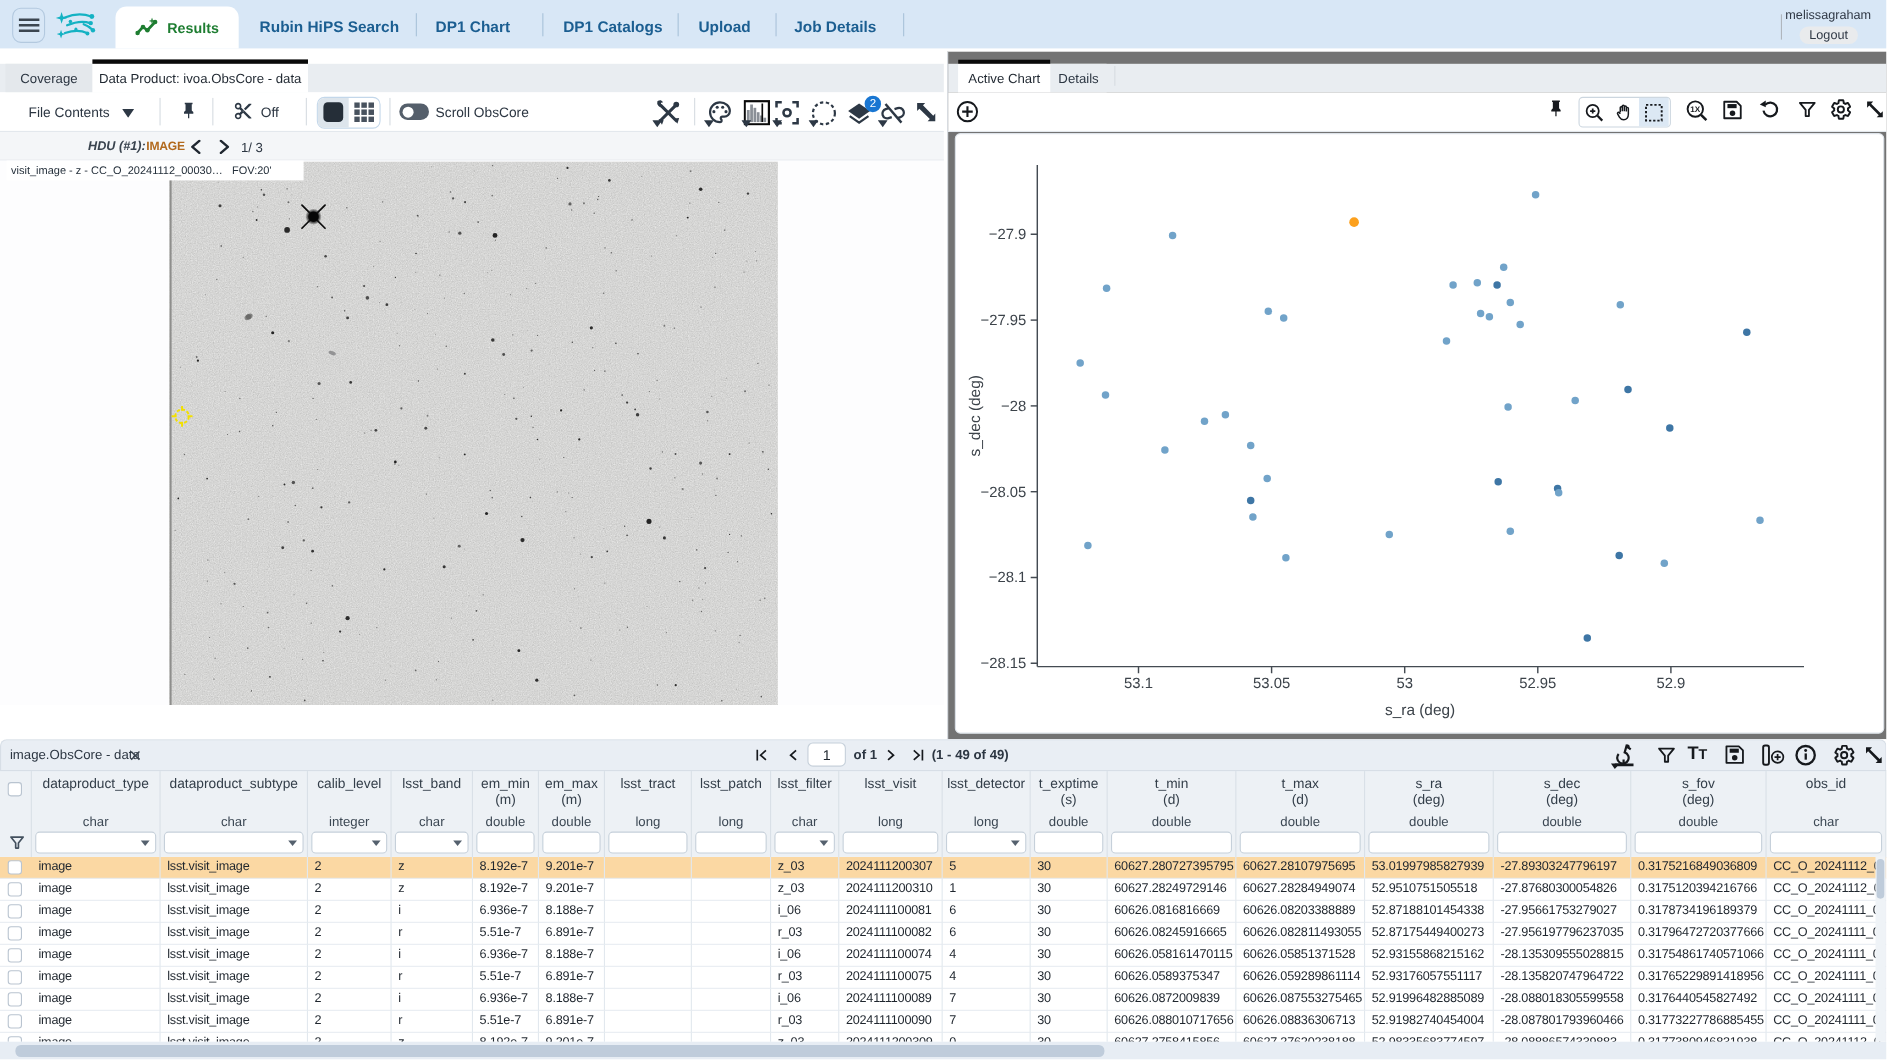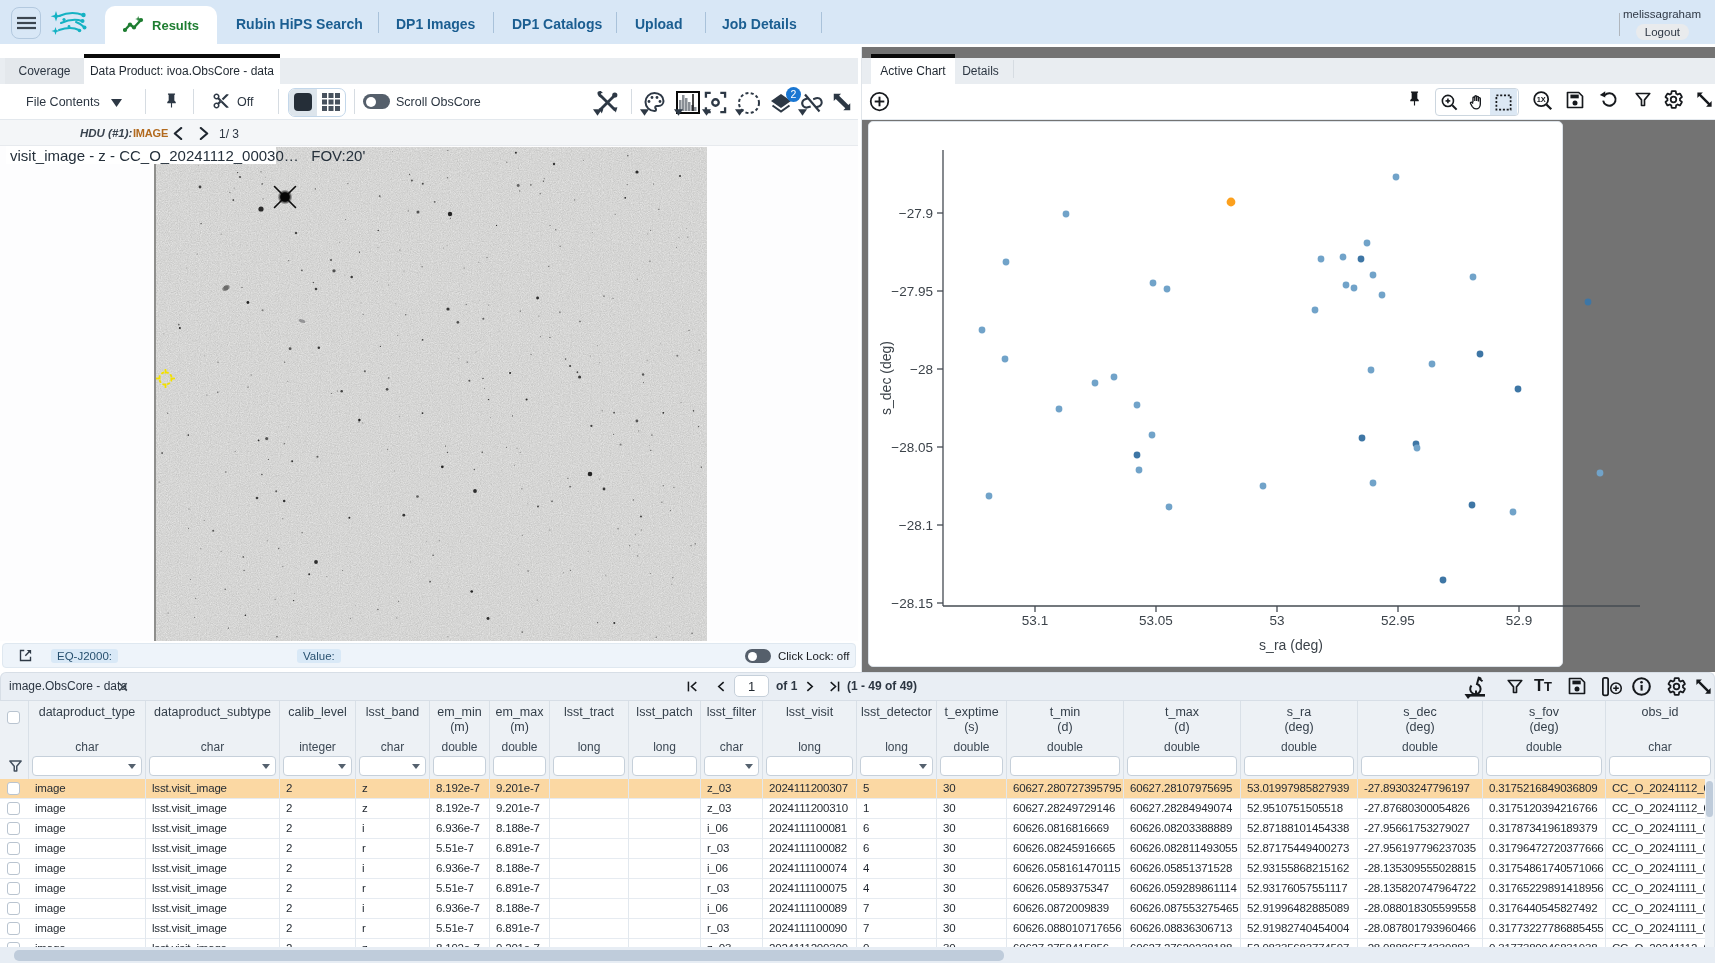--- a/index.html
+++ b/index.html
@@ -18,25 +18,25 @@
 #leftpanel{position:absolute;left:0;top:47px;width:858px;height:625px;background:#fff}
 #rightpanel{position:absolute;left:861px;top:47px;width:854px;height:625px;background:#737373;border-left:1px solid #e0e5ea}
 .tabrow{position:absolute;left:0;top:11px;right:0;height:26px;background:#e9edf1}
 .ptab{position:absolute;top:11px;height:26px;display:flex;align-items:center;justify-content:center;font-size:12px;color:#2c3642;white-space:nowrap}
 .ptab.active{top:7px;height:30px;background:#fff;border-top:4px solid #0a0a0a;color:#1f2730}
 .tbar{position:absolute;left:0;right:0;top:37px;height:36px;background:#fff;border-bottom:1px solid #e3e8ed}
 .vdiv{position:absolute;top:5px;width:1px;height:25px;background:#d6dce2}
 
 #hdurow{position:absolute;left:0;top:73px;right:0;height:26px;background:#f4f6f8;display:flex;align-items:center;font-size:13px;border-bottom:1px solid #e7eaee}
 #fitswrap{position:absolute;left:0;top:99px;right:0;height:495px;background:#fdfdfe}
-#titleoverlay{position:absolute;left:6px;top:0px;height:18px;background:#fff;font-size:15px;color:#25303b;display:flex;align-items:center;padding:0 4px;z-index:5;white-space:nowrap}
+#titleoverlay{position:absolute;left:6px;top:0px;height:18px;background:#fff;font-size:10px;color:#25303b;display:flex;align-items:center;padding:0 4px;z-index:5;white-space:nowrap}
 #readout{position:absolute;left:2px;right:2px;top:596px;height:25px;background:#eef4fa;border:1px solid #dfe8f0;border-radius:4px;font-size:11.5px;color:#293a4b;display:flex;align-items:center}
 .pill{background:#d9e9f7;border-radius:3px;padding:1px 6px;color:#27506f}
 
-#chartpanel{position:absolute;left:6px;top:74px;width:695px;height:546px;background:#fff;border:1px solid #dde3e9;border-radius:5px}
+#chartpanel{position:absolute;left:6px;top:74px;width:845px;height:546px;background:#fff;border:1px solid #dde3e9;border-radius:5px}
 .btngroup{position:absolute;top:4px;height:28px;border:1px solid #ccd6df;border-radius:4px;background:#fff;display:flex}
 .bgbtn{width:27px;height:26px;display:flex;align-items:center;justify-content:center}
 .bgbtn.sel{background:#dce8f4}
 
 #tablearea{position:absolute;left:0;top:672px;width:1715px;height:293px;background:#fff}
 #ttabbar{position:absolute;left:0;top:0;width:1715px;height:28px;background:#e9eef4;border:1px solid #d7dee6;border-bottom:none;border-radius:6px 6px 0 0;font-size:12px;color:#2c3642}
 #thead{position:absolute;left:0;top:28px;width:1715px;height:79px;background:#edf1f5;border-top:1px solid #d7dee6}
 .hcell{position:absolute;top:0;height:79px;border-right:1px solid #d9e0e7;text-align:center;color:#333e49}
 .hname{font-size:12.5px;line-height:15px;padding-top:4px}
 .htype{position:absolute;left:0;right:0;top:39px;font-size:12px;color:#3c4854}
@@ -92,21 +92,21 @@
             <circle cx="7" cy="8.5" r="2.1"></circle>
             <circle cx="11" cy="11.5" r="2.1"></circle>
             <circle cx="18" cy="4" r="2.1"></circle>
             <path d="M15.2 0 L16 2.2 L18.2 3 L16 3.8 L15.2 6 L14.4 3.8 L12.2 3 L14.4 2.2 Z" opacity="0.9"></path>
           </g>
         </svg>
         <span>Results</span>
       </div>
  <div class="navitem" style="left:236px">Rubin HiPS Search</div>
  <div class="navsep" style="left:378px"></div>
- <div class="navitem" style="left:396px">DP1 Images</div>
+ <div class="navitem" style="left:396px">DP1 Chart</div>
  <div class="navsep" style="left:493px"></div>
  <div class="navitem" style="left:512px">DP1 Catalogs</div>
  <div class="navsep" style="left:616px"></div>
  <div class="navitem" style="left:635px">Upload</div>
  <div class="navsep" style="left:705px"></div>
  <div class="navitem" style="left:722px">Job Details</div>
  <div class="navsep" style="left:821px"></div>
  <div id="userdiv"></div>
  <div id="username">melissagraham</div>
  <div id="logoutbtn">Logout</div>
@@ -571,31 +571,20 @@
 <g stroke="#f2e000" stroke-width="1.8" fill="none">
 <circle cx="11.5" cy="231.5" r="6.2" stroke-dasharray="3 1.8"></circle>
 <line x1="11.5" y1="222" x2="11.5" y2="226.5"></line>
             <line x1="11.5" y1="236.5" x2="11.5" y2="241"></line>
 <line x1="2" y1="231.5" x2="6.5" y2="231.5"></line>
             <line x1="16.5" y1="231.5" x2="21" y2="231.5"></line>
 </g>
 </svg>
 <div id="titleoverlay" style="width:270px">visit_image - z - CC_O_20241112_00030…&nbsp;&nbsp;&nbsp;FOV:20'</div>
 </div>
-<div id="readout">
-<svg style="margin-left:15px" width="15" height="15" viewBox="0 0 24 24">
-          <path fill="none" stroke="#2d3845" stroke-width="2.2" d="M10 4 H4 V20 H20 V14"></path>
-          <path fill="#2d3845" d="M14 3 H21 V10 L18.3 7.3 L12.5 13.1 L10.9 11.5 L16.7 5.7 Z"></path>
-        </svg>
-<span class="pill" style="margin-left:18px">EQ-J2000:</span>
-<span class="pill" style="position:absolute;left:294px">Value:</span>
-<div class="abs" style="left:742px;top:5px;width:26px;height:14px;background:#555f6b;border-radius:8px"></div>
-<div class="abs" style="left:744.5px;top:7.5px;width:9px;height:9px;background:#fff;border-radius:50%"></div>
-<span class="abs" style="left:775px;top:6px;color:#16191d;font-size:11.5px;white-space:nowrap">Click Lock: off</span>
-</div>
 </div>
     <div id="rightpanel">
 <div class="tabrow"></div>
 <div class="ptab active" style="left:9px;width:84px">Active Chart</div>
 <div class="ptab" style="left:93px;width:51px;background:#e9edf1">Details</div>
 <div class="vdiv" style="left:151px;top:13px;height:18px"></div>
 <div class="tbar"></div>
 <svg class="abs" style="left:7px;top:44px;z-index:3" width="21" height="21" viewBox="0 0 24 24">
         <circle cx="12" cy="12" r="10" fill="none" stroke="#16191d" stroke-width="2"></circle>
         <line x1="12" y1="6.5" x2="12" y2="17.5" stroke="#16191d" stroke-width="2.2"></line>

